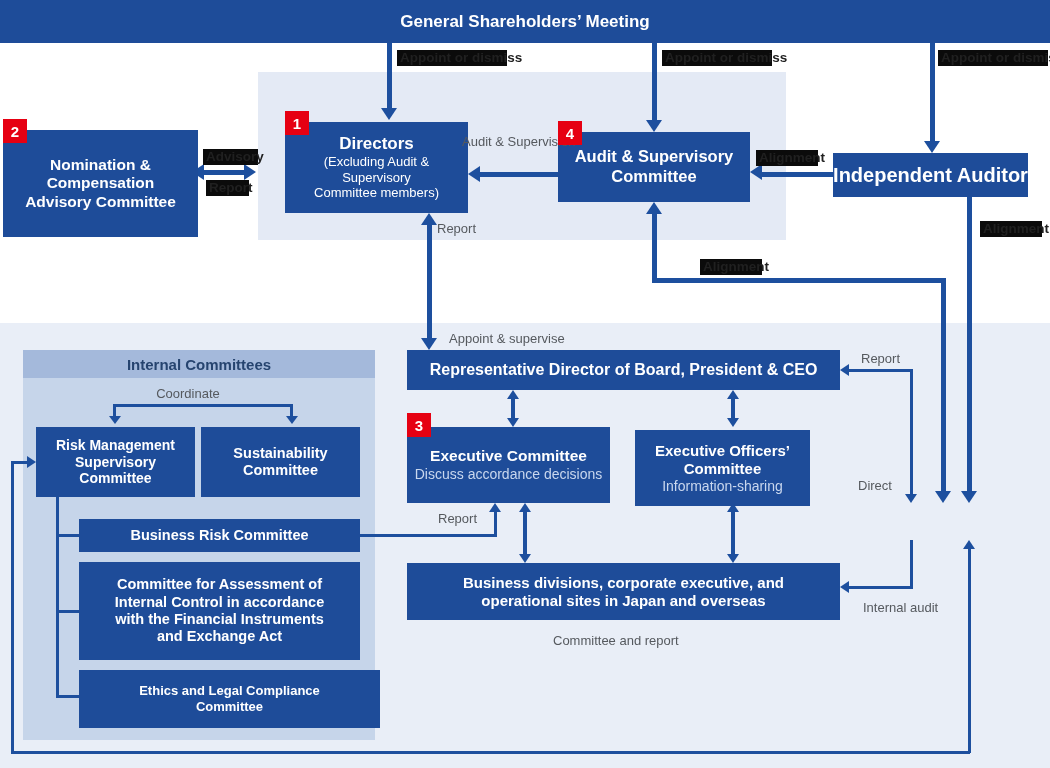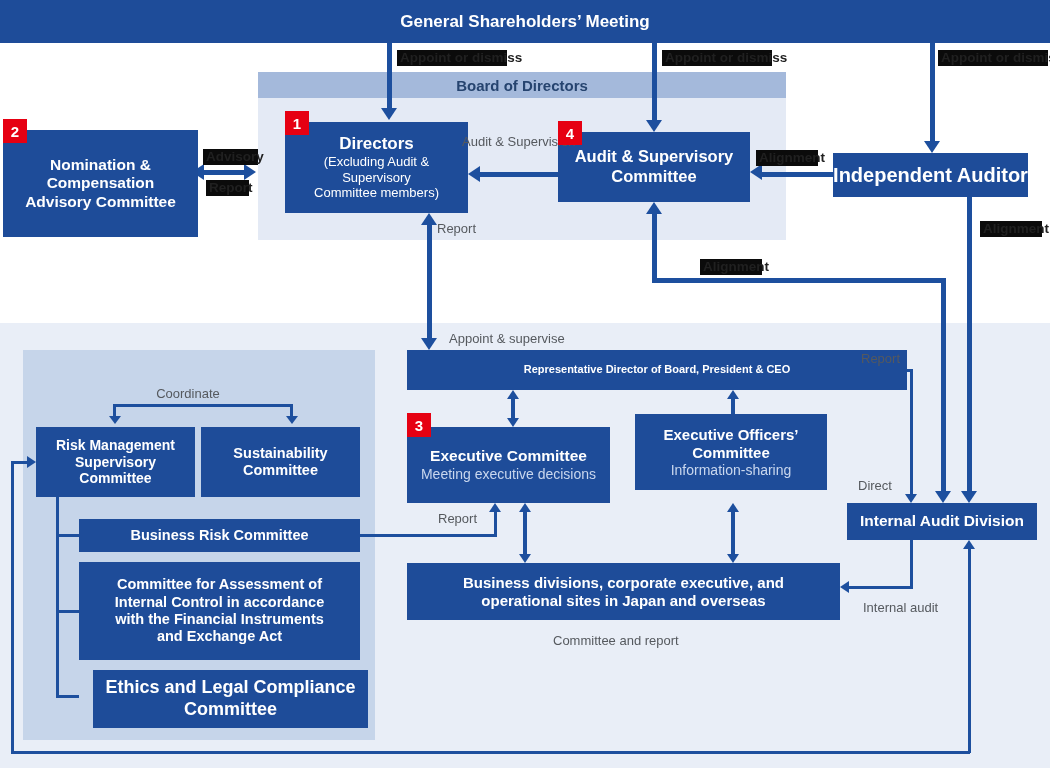--- a/index.html
+++ b/index.html
@@ -50,22 +50,22 @@
     background:linear-gradient(90deg,#0b0b0b 0,#0b0b0b 86%,rgba(0,0,0,0) 86%);}
 </style>
 </head>
 <body>
 
 <div id="stage">
 
   <div class="be-bg"></div>
   <div class="banner">General Shareholders’ Meeting</div>
   <div class="panel-body bod-body"></div>
-  <div class="panel-header bod-header">Board of Directors</div>
   <div class="panel-body ic-body"></div>
+  <div class="panel-header ic-header">Internal Committees</div>
 
   <div>
     <div class="ln" style="left:387px;top:43px;width:5px;height:68px"></div>
     <div class="ah d b" style="left:381px;top:108px"></div>
   </div>
   <div>
     <div class="ln" style="left:652px;top:43px;width:5px;height:80px"></div>
     <div class="ah d b" style="left:646px;top:120px"></div>
   </div>
   <div>
@@ -189,34 +189,31 @@
 Supervisory
 Committee members)</div>
   </div>
   <div class="box" style="left:558px;top:132px;width:192px;height:70px;font-size:16.5px">
     <div class="t1 pre">Audit &amp; Supervisory
 Committee</div>
   </div>
   <div class="box" style="left:833px;top:153px;width:195px;height:44px;font-size:20px">
     <div class="t1">Independent Auditor</div>
   </div>
-  <div class="box" style="left:407px;top:350px;width:500px;height:40px;font-size:11px">
+  <div class="box" style="left:407px;top:350px;width:433px;height:40px;font-size:16px">
     <div class="t1">Representative Director of Board, President &amp; CEO</div>
   </div>
   <div class="box" style="left:407px;top:427px;width:203px;height:76px">
     <div class="t1" style="font-size:15.5px">Executive Committee</div>
-    <div class="t2" style="font-size:14px">Meeting executive decisions</div>
-  </div>
-  <div class="box" style="left:635px;top:414px;width:192px;height:76px">
+    <div class="t2" style="font-size:14px">Discuss accordance decisions</div>
+  </div>
+  <div class="box" style="left:635px;top:430px;width:175px;height:76px">
     <div class="t1 pre" style="font-size:15px">Executive Officers’
 Committee</div>
     <div class="t2" style="font-size:14px">Information-sharing</div>
-  </div>
-  <div class="box" style="left:847px;top:503px;width:190px;height:37px;font-size:15.5px">
-    <div class="t1">Internal Audit Division</div>
   </div>
   <div class="box" style="left:407px;top:563px;width:433px;height:57px;font-size:15px">
     <div class="t1 pre">Business divisions, corporate executive, and
 operational sites in Japan and overseas</div>
   </div>
   <div class="box" style="left:36px;top:427px;width:159px;height:70px;font-size:14px">
     <div class="t1 pre">Risk Management
 Supervisory
 Committee</div>
   </div>
@@ -226,21 +223,21 @@
   </div>
   <div class="box" style="left:79px;top:519px;width:281px;height:33px;font-size:14.5px">
     <div class="t1">Business Risk Committee</div>
   </div>
   <div class="box" style="left:79px;top:562px;width:281px;height:98px;font-size:14.5px">
     <div class="t1 pre">Committee for Assessment of
 Internal Control in accordance
 with the Financial Instruments
 and Exchange Act</div>
   </div>
-  <div class="box" style="left:93px;top:670px;width:275px;height:58px;font-size:18px">
+  <div class="box" style="left:79px;top:670px;width:301px;height:58px;font-size:13px">
     <div class="t1 pre">Ethics and Legal Compliance
 Committee</div>
   </div>
 
   <div class="badge" style="left:285px;top:111px">1</div>
   <div class="badge" style="left:3px;top:119px">2</div>
   <div class="badge" style="left:407px;top:413px">3</div>
   <div class="badge" style="left:558px;top:121px">4</div>
 
 </div>

